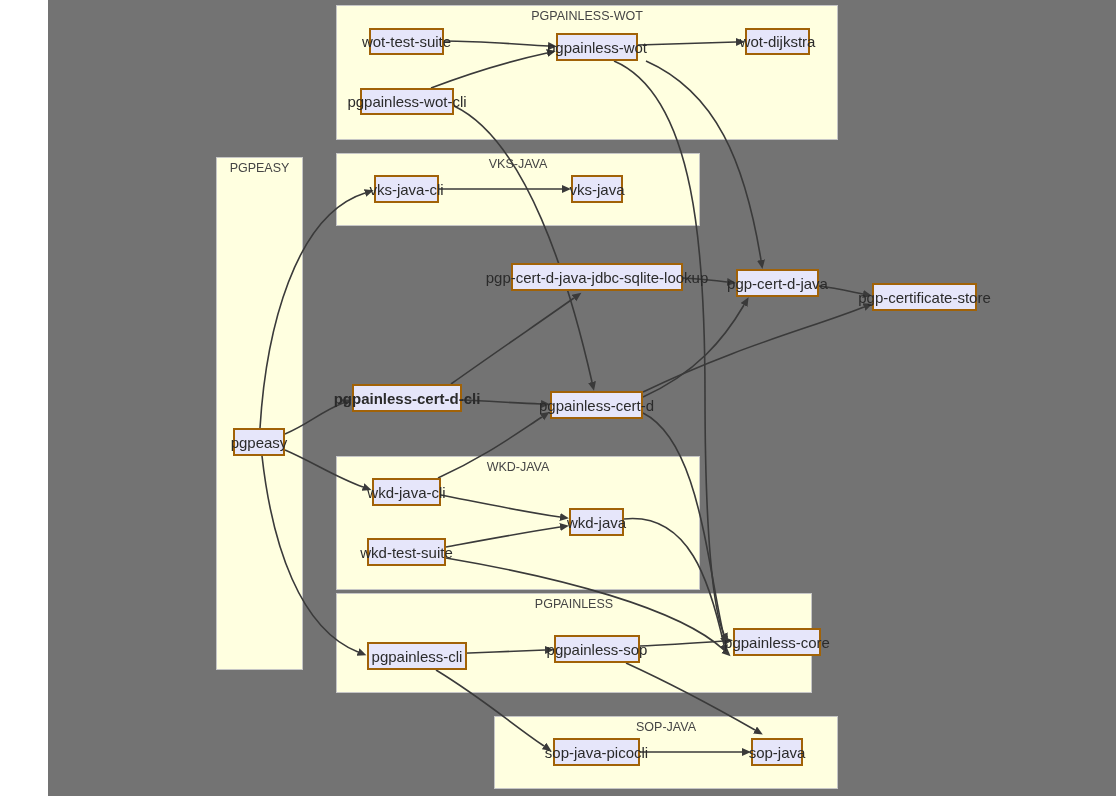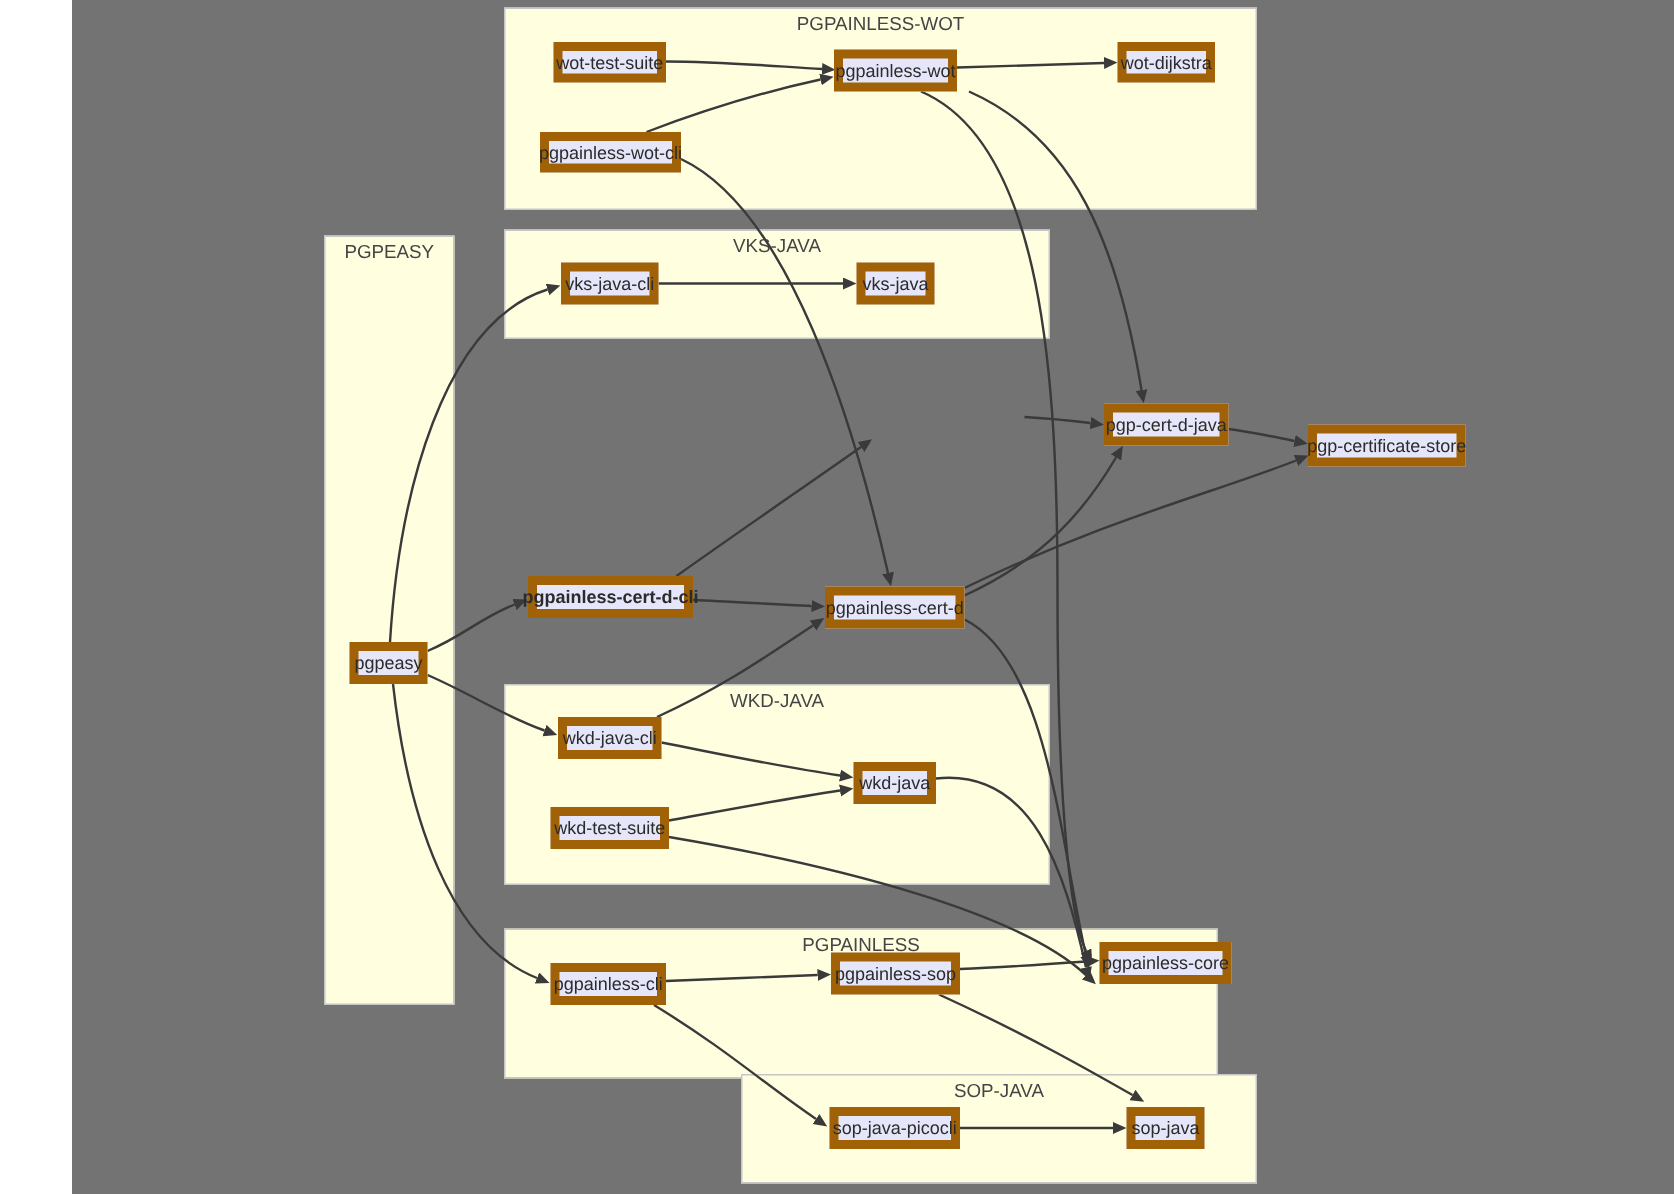--- a/index.html
+++ b/index.html
@@ -11,23 +11,23 @@
     position:absolute;background:#ffffe0;border:1px solid #c6c6c6;
     box-sizing:border-box;z-index:1;
   }
   .cluster-label{
     position:absolute;top:3px;left:0;right:0;text-align:center;
     font-size:12.5px;color:#454545;z-index:2;
   }
   .edge-layer{position:absolute;left:0;top:0;z-index:5;pointer-events:none;}
   .edge{fill:none;stroke:#3a3a3a;stroke-width:1.6px;}
   .node{
-    position:absolute;background:#e6e6fa;border:6px solid #a16207;
+    position:absolute;background:#e6e6fa;border:2px solid #a16207;
     box-sizing:border-box;display:flex;align-items:center;justify-content:center;
-    font-size:12px;color:#2b2b2b;white-space:nowrap;z-index:10;
+    font-size:15px;color:#2b2b2b;white-space:nowrap;z-index:10;
   }
 </style>
 </head>
 <body>
 
 <div class="stage">
   <svg class="edge-layer" width="1116" height="796">
     <defs>
       <marker id="arrow" markerUnits="userSpaceOnUse" markerWidth="10" markerHeight="9" refX="0" refY="4" orient="auto">
         <path d="M0,0 L9,4 L0,8 z" fill="#3a3a3a"></path>
@@ -69,38 +69,39 @@
     </div>
     <div class="cluster" style="left: 168px; top: 157px; width: 87px; height: 513px;">
       <div class="cluster-label">PGPEASY</div>
     </div>
     <div class="cluster" style="left: 288px; top: 153px; width: 364px; height: 73px;">
       <div class="cluster-label">VKS-JAVA</div>
     </div>
     <div class="cluster" style="left: 288px; top: 456px; width: 364px; height: 134px;">
       <div class="cluster-label">WKD-JAVA</div>
     </div>
-    <div class="cluster" style="left: 288px; top: 619px; width: 476px; height: 100px;">
+    <div class="cluster" style="left: 288px; top: 593px; width: 476px; height: 100px;">
       <div class="cluster-label">PGPAINLESS</div>
     </div>
     <div class="cluster" style="left: 446px; top: 716px; width: 344px; height: 73px;">
       <div class="cluster-label">SOP-JAVA</div>
     </div>
     <div class="node" style="left: 321px; top: 28px; width: 75px; height: 27px;">wot-test-suite</div>
     <div class="node" style="left: 508px; top: 33px; width: 82px; height: 28px;">pgpainless-wot</div>
     <div class="node" style="left: 697px; top: 28px; width: 65px; height: 27px;">wot-dijkstra</div>
     <div class="node" style="left: 312px; top: 88px; width: 94px; height: 27px;">pgpainless-wot-cli</div>
     <div class="node" style="left: 185px; top: 428px; width: 52px; height: 28px;">pgpeasy</div>
     <div class="node" style="left: 326px; top: 175px; width: 65px; height: 28px;">vks-java-cli</div>
     <div class="node" style="left: 523px; top: 175px; width: 52px; height: 28px;">vks-java</div>
+    <div class="node" style="left: 463px; top: 263px; width: 172px; height: 28px;">pgp-cert-d-java-jdbc-sqlite-lookup</div>
     <div class="node" style="left: 688px; top: 269px; width: 83px; height: 28px;">pgp-cert-d-java</div>
     <div class="node" style="left: 824px; top: 283px; width: 105px; height: 28px;">pgp-certificate-store</div>
     <div class="node" style="left: 304px; top: 384px; width: 110px; height: 28px; font-weight: bold;">pgpainless-cert-d-cli</div>
     <div class="node" style="left: 502px; top: 391px; width: 93px; height: 28px;">pgpainless-cert-d</div>
     <div class="node" style="left: 324px; top: 478px; width: 69px; height: 28px;">wkd-java-cli</div>
     <div class="node" style="left: 521px; top: 508px; width: 55px; height: 28px;">wkd-java</div>
     <div class="node" style="left: 319px; top: 538px; width: 79px; height: 28px;">wkd-test-suite</div>
-    <div class="node" style="left: 319px; top: 642px; width: 77px; height: 28px;">pgpainless-cli</div>
+    <div class="node" style="left: 319px; top: 642px; width: 100px; height: 28px;">pgpainless-cli</div>
     <div class="node" style="left: 506px; top: 635px; width: 86px; height: 28px;">pgpainless-sop</div>
     <div class="node" style="left: 685px; top: 628px; width: 88px; height: 28px;">pgpainless-core</div>
     <div class="node" style="left: 505px; top: 738px; width: 87px; height: 28px;">sop-java-picocli</div>
     <div class="node" style="left: 703px; top: 738px; width: 52px; height: 28px;">sop-java</div>
   </div>
 
 </body></html>

